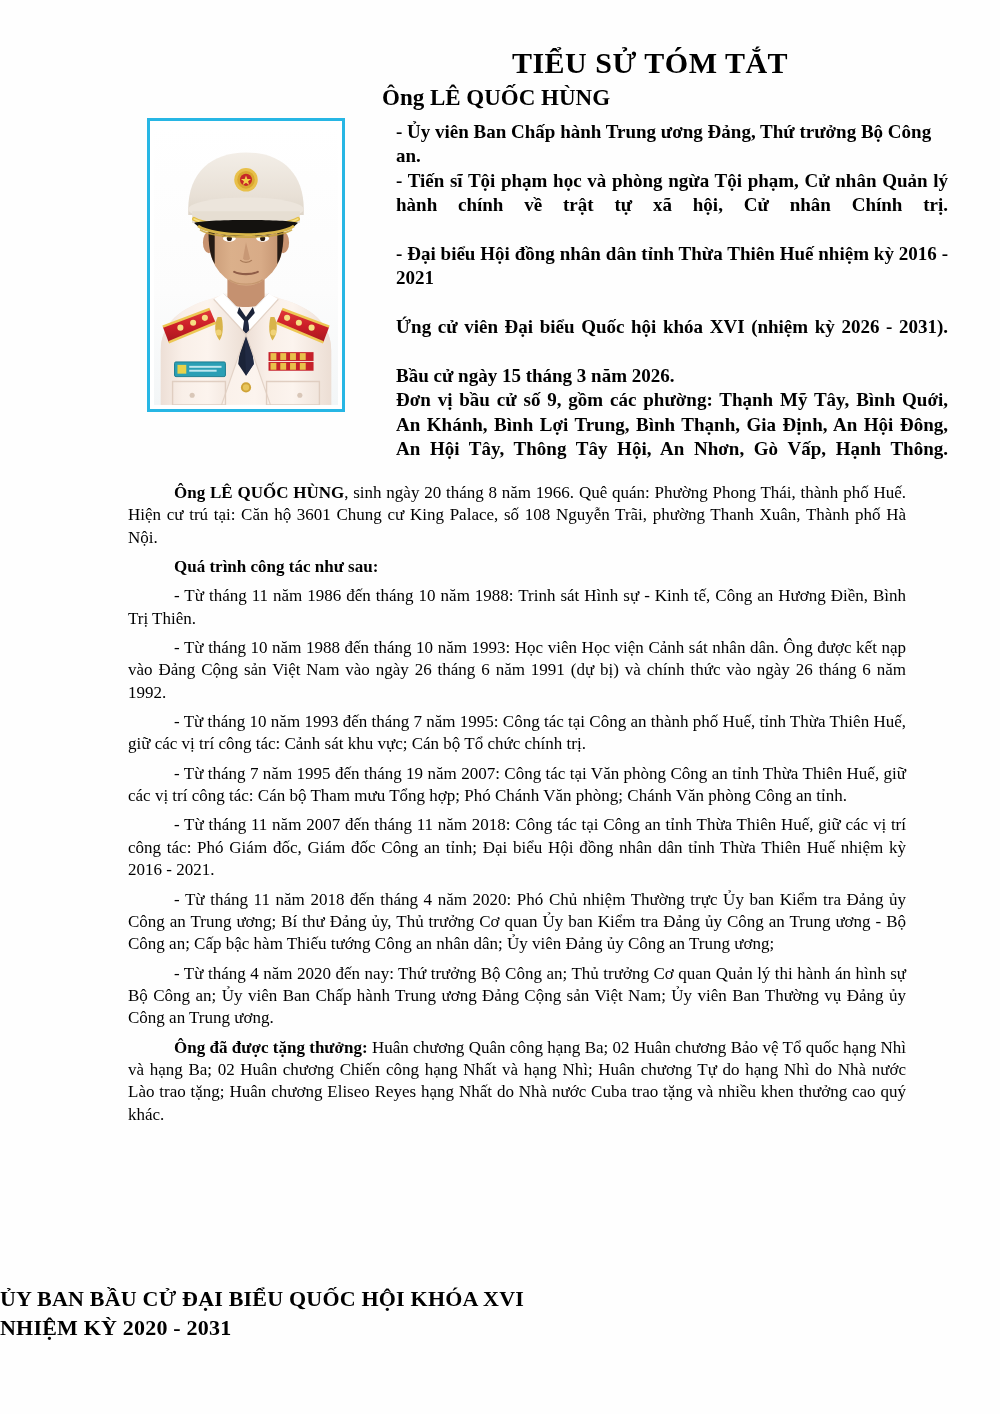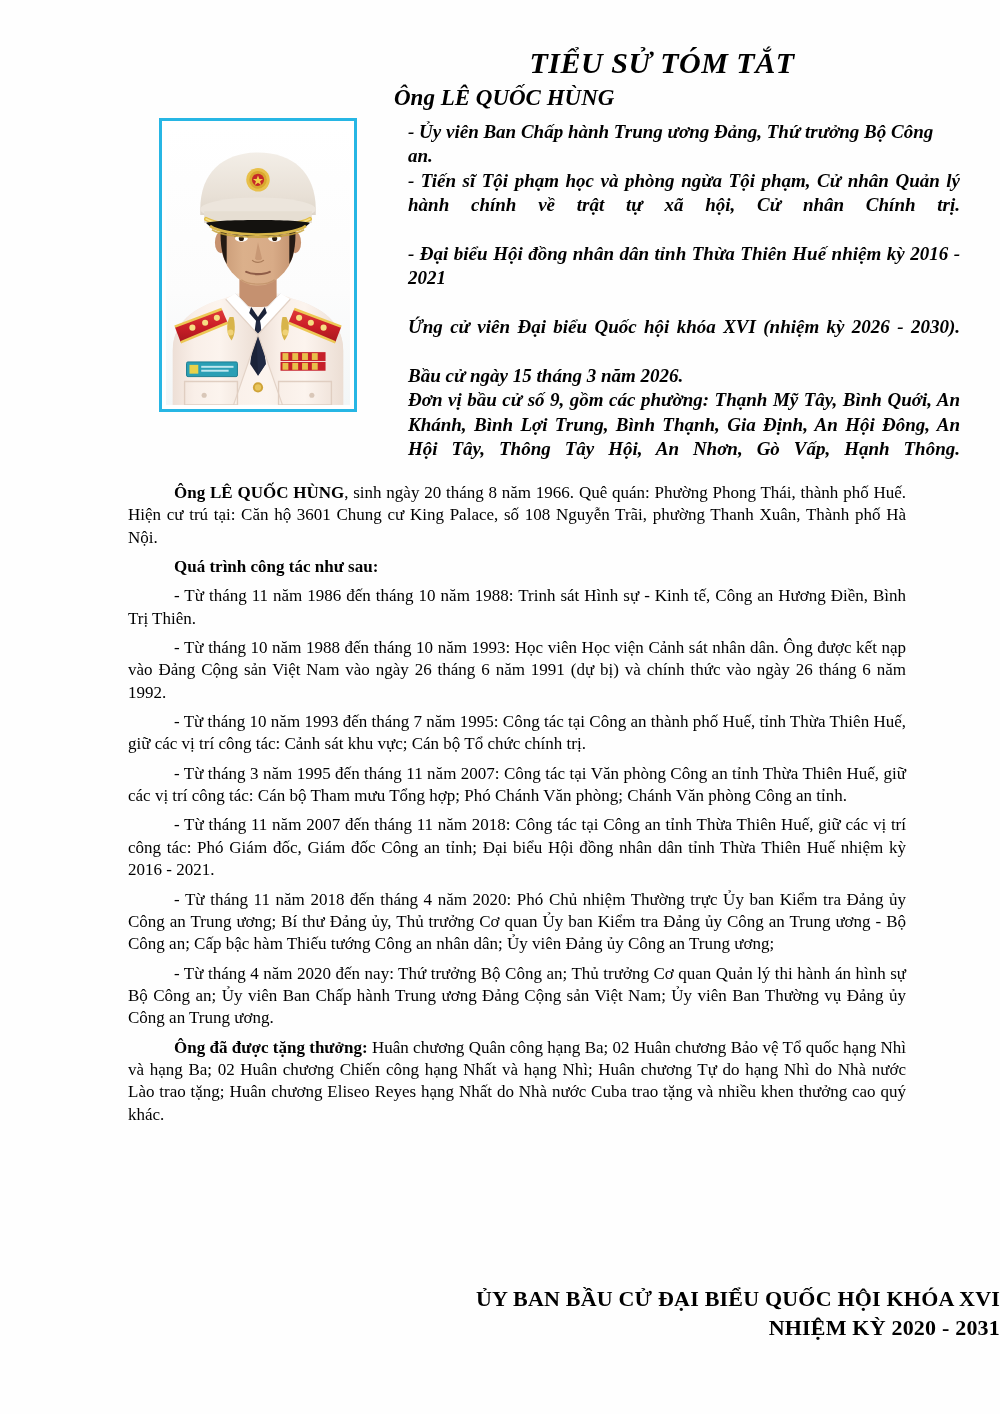--- a/index.html
+++ b/index.html
@@ -19,25 +19,24 @@
 
   .page {
     position: absolute;
     inset: 0;
     background: #fefefe;
   }
 
   
   .top-section {
     position: absolute;
-    left: 16px;
+    left: 4px;
     top: 46px;
     width: 912px;
     height: 430px;
-    font-style: italic;
   }
 
   
   .title-block {
     position: absolute;
     left: 370px;
     top: 0;
     width: 552px;
   }
   .doc-title {
@@ -125,21 +124,21 @@
   }
   .body-text p.tight { }
   .body-text b { font-weight: bold; }
 
   
   .footer {
     position: absolute;
     left: 0;
     top: 1284px;
     width: 1000px;
-    text-align: right;
+    text-align: left;
     font-size: 22px;
     font-weight: bold;
     line-height: 1.34;
     letter-spacing: 0.2px;
   }
   .footer div { white-space: nowrap; }
 </style>
 </head>
 <body>
 
@@ -294,38 +293,38 @@
 
     <div class="title-block">
       <div class="doc-title">TIỂU SỬ TÓM TẮT</div>
       <div class="doc-subtitle">Ông LÊ QUỐC HÙNG</div>
     </div>
 
     <div class="header-info">
       <p class="nojust">- Ủy viên Ban Chấp hành Trung ương Đảng, Thứ trưởng Bộ Công an.</p>
       <p>- Tiến sĩ Tội phạm học và phòng ngừa Tội phạm, Cử nhân Quản lý hành chính về trật tự xã hội, Cử nhân Chính trị.</p>
       <p>- Đại biểu Hội đồng nhân dân tỉnh Thừa Thiên Huế nhiệm kỳ 2016 - 2021</p>
-      <p>Ứng cử viên Đại biểu Quốc hội khóa XVI (nhiệm kỳ 2026 - 2030).</p>
+      <p>Ứng cử viên Đại biểu Quốc hội khóa XVI (nhiệm kỳ 2026 - 2031).</p>
       <p class="nojust">Bầu cử ngày 15 tháng 3 năm 2026.</p>
       <p>Đơn vị bầu cử số 9, gồm các phường: Thạnh Mỹ Tây, Bình Quới, An Khánh, Bình Lợi Trung, Bình Thạnh, Gia Định, An Hội Đông, An Hội Tây, Thông Tây Hội, An Nhơn, Gò Vấp, Hạnh Thông.</p>
     </div>
   </div>
 
   <div class="body-text">
     <p>
       <b>Ông LÊ QUỐC HÙNG</b><span>, sinh ngày 20 tháng 8 năm 1966. Quê quán: Phường Phong Thái, thành phố Huế. Hiện cư trú tại: Căn hộ 3601 Chung cư King Palace, số 108 Nguyễn Trãi, phường Thanh Xuân, Thành phố Hà Nội.</span>
     </p>
     <p class="tight">
       <b>Quá trình công tác như sau:</b>
     </p>
     <div>
         <p>- Từ tháng 11 năm 1986 đến tháng 10 năm 1988: Trinh sát Hình sự - Kinh tế, Công an Hương Điền, Bình Trị Thiên.</p>
         <p>- Từ tháng 10 năm 1988 đến tháng 10 năm 1993: Học viên Học viện Cảnh sát nhân dân. Ông được kết nạp vào Đảng Cộng sản Việt Nam vào ngày 26 tháng 6 năm 1991 (dự bị) và chính thức vào ngày 26 tháng 6 năm 1992.</p>
         <p>- Từ tháng 10 năm 1993 đến tháng 7 năm 1995: Công tác tại Công an thành phố Huế, tỉnh Thừa Thiên Huế, giữ các vị trí công tác: Cảnh sát khu vực; Cán bộ Tổ chức chính trị.</p>
-        <p>- Từ tháng 3 năm 1995 đến tháng 11 năm 2007: Công tác tại Văn phòng Công an tỉnh Thừa Thiên Huế, giữ các vị trí công tác: Cán bộ Tham mưu Tổng hợp; Phó Chánh Văn phòng; Chánh Văn phòng Công an tỉnh.</p>
+        <p>- Từ tháng 7 năm 1995 đến tháng 19 năm 2007: Công tác tại Văn phòng Công an tỉnh Thừa Thiên Huế, giữ các vị trí công tác: Cán bộ Tham mưu Tổng hợp; Phó Chánh Văn phòng; Chánh Văn phòng Công an tỉnh.</p>
         <p>- Từ tháng 11 năm 2007 đến tháng 11 năm 2018: Công tác tại Công an tỉnh Thừa Thiên Huế, giữ các vị trí công tác: Phó Giám đốc, Giám đốc Công an tỉnh; Đại biểu Hội đồng nhân dân tỉnh Thừa Thiên Huế nhiệm kỳ 2016 - 2021.</p>
         <p>- Từ tháng 11 năm 2018 đến tháng 4 năm 2020: Phó Chủ nhiệm Thường trực Ủy ban Kiểm tra Đảng ủy Công an Trung ương; Bí thư Đảng ủy, Thủ trưởng Cơ quan Ủy ban Kiểm tra Đảng ủy Công an Trung ương - Bộ Công an; Cấp bậc hàm Thiếu tướng Công an nhân dân; Ủy viên Đảng ủy Công an Trung ương;</p>
         <p>- Từ tháng 4 năm 2020 đến nay: Thứ trưởng Bộ Công an; Thủ trưởng Cơ quan Quản lý thi hành án hình sự Bộ Công an; Ủy viên Ban Chấp hành Trung ương Đảng Cộng sản Việt Nam; Ủy viên Ban Thường vụ Đảng ủy Công an Trung ương.</p>
       </div>
     <p>
       <b>Ông đã được tặng thưởng:</b><span> Huân chương Quân công hạng Ba; 02 Huân chương Bảo vệ Tổ quốc hạng Nhì và hạng Ba; 02 Huân chương Chiến công hạng Nhất và hạng Nhì; Huân chương Tự do hạng Nhì do Nhà nước Lào trao tặng; Huân chương Eliseo Reyes hạng Nhất do Nhà nước Cuba trao tặng và nhiều khen thưởng cao quý khác.</span>
     </p>
   </div>
 
   <div class="footer">

